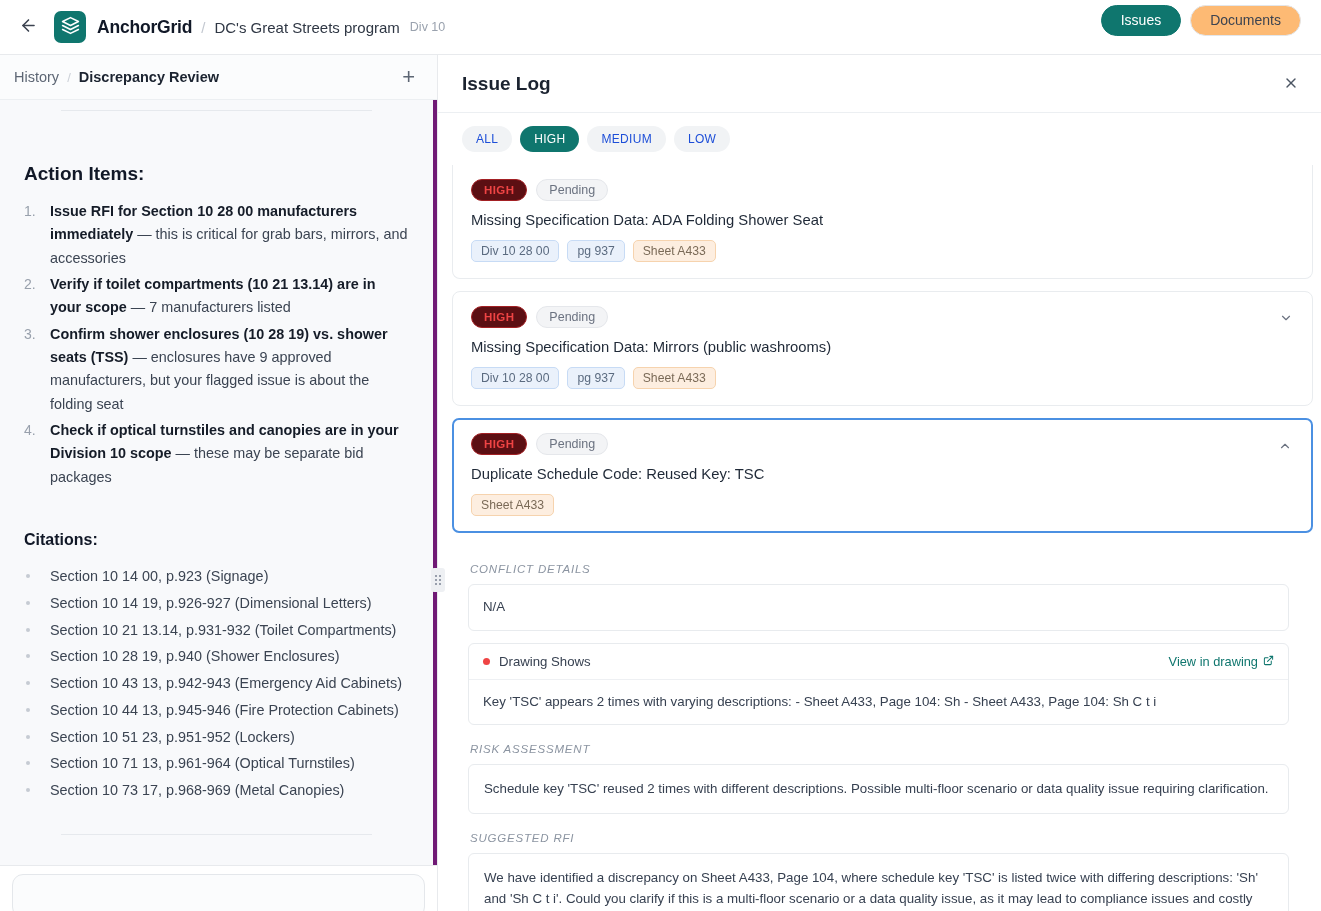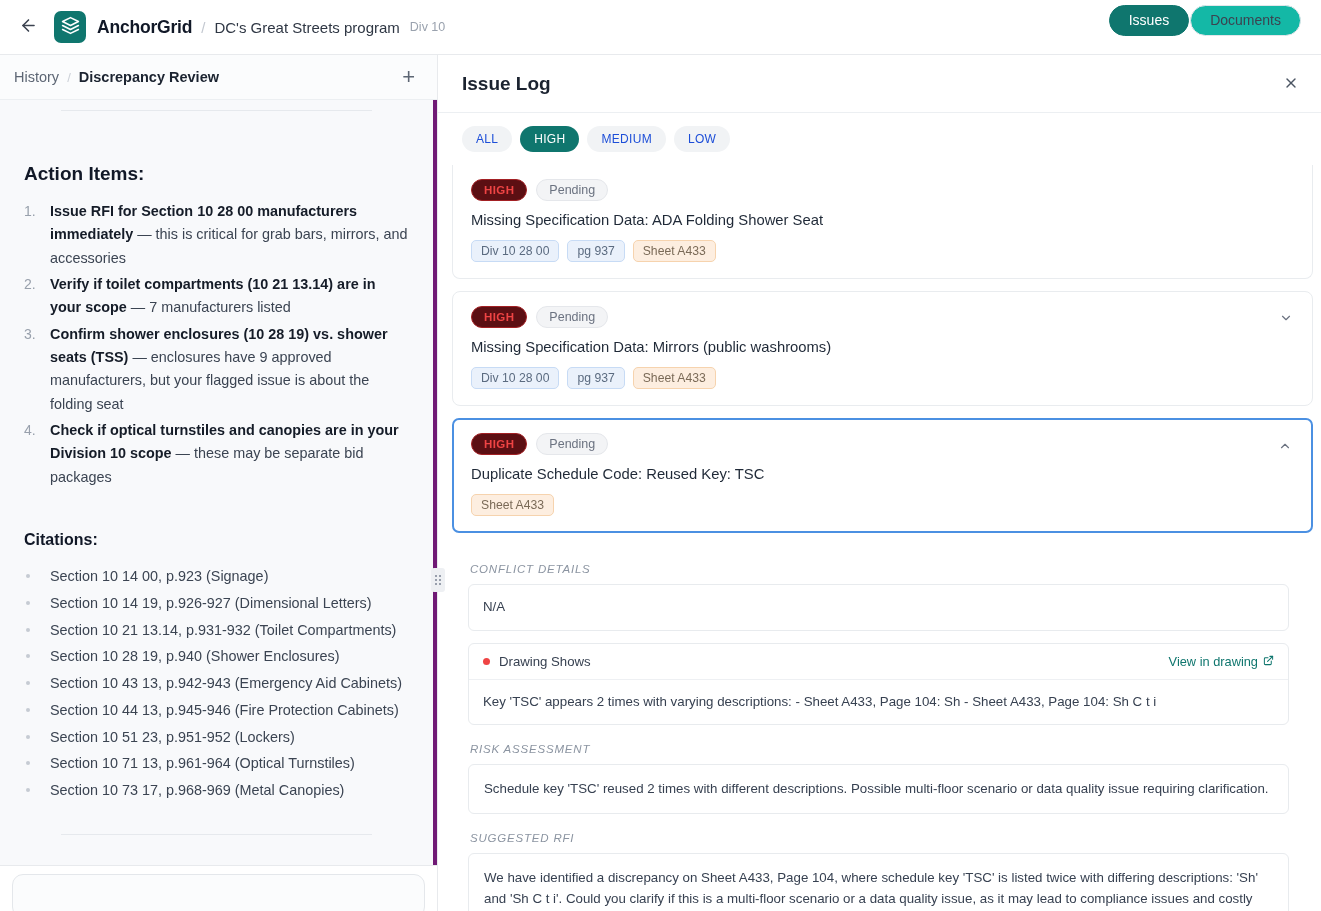--- a/index.html
+++ b/index.html
@@ -36,29 +36,29 @@
   }
   .brand-name {
     font-size: 17.5px; font-weight: bold; color: #111827;
     letter-spacing: -0.2px;
   }
   .bc-slash { color: #c3c8d0; margin: 0 9px; font-size: 15px; }
   .bc-project { font-size: 15px; color: #2f3744; }
   .bc-div { font-size: 12.5px; color: #9aa2ae; margin-left: 10px; }
   .topbar-right {
     position: absolute; right: 20px; top: 0; height: 40px;
-    display: flex; align-items: center; gap: 1px;
+    display: flex; align-items: center; gap: 9px;
   }
   .pill-btn {
     height: 31px; border-radius: 16px;
     padding: 0 19px;
     display: flex; align-items: center;
     font-size: 14px; cursor: pointer;
     border: 1px solid #e3e6ea;
-    background: #14b8a6; color: #3c4350;
+    background: #fdba74; color: #3c4350;
   }
   .pill-btn.active {
     background: #0f766e; color: #ffffff; border-color: #0f766e;
     font-weight: 500;
   }
 
   
   .main {
     display: flex;
     height: 856px;

